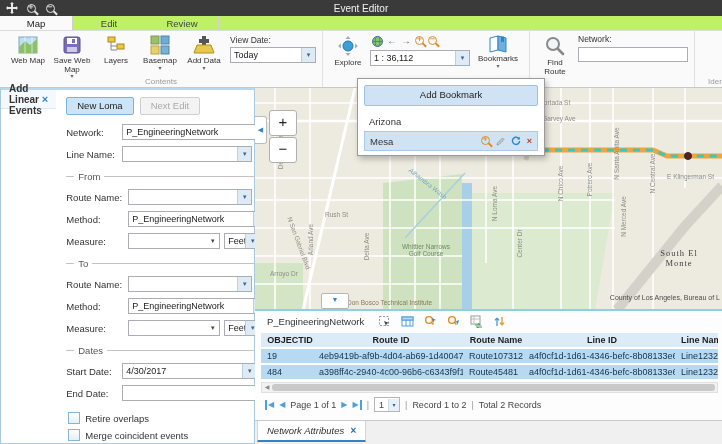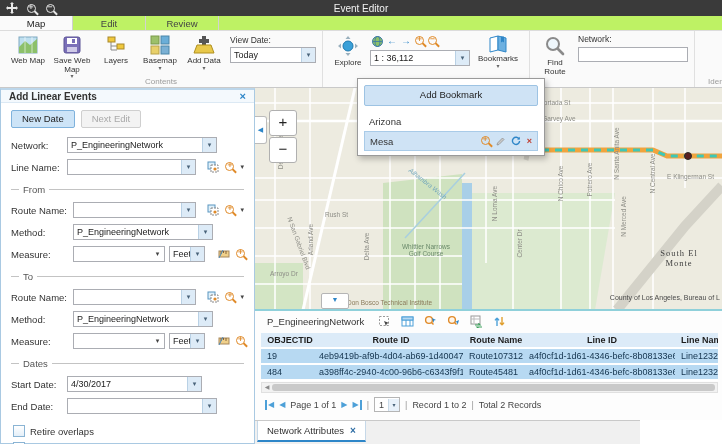--- a/index.html
+++ b/index.html
@@ -36,21 +36,21 @@
   .navcol{display:flex;flex-direction:column;margin:0 3px;}
   .navicons{display:flex;align-items:center;gap:4px;height:14px;margin-bottom:2px;padding-left:2px;}
   .navarrow{color:#2e86c8;font-size:10px;font-weight:bold;line-height:12px;}
   .netcol{display:flex;flex-direction:column;margin-left:4px;}
   .netlabel{font-size:8.5px;color:#333;margin-bottom:1px;}
   .netrow{display:flex;align-items:center;gap:3px;}
   .netinput{width:108px;height:13px;border:1px solid #abadb3;background:#fff;margin-top:2px;}
   
   .main{position:absolute;left:0;top:88px;width:722px;height:356px;display:flex;}
   
-  .panel{width:255px;height:356px;box-sizing:border-box;border:1px solid #a9c9e2;border-top:2px solid #bcd6ea;background:#fff;display:flex;flex-direction:column;}
+  .panel{width:255px;height:356px;box-sizing:border-box;border:1px solid #a9c9e2;border-top:2px solid #bcd6ea;background:#fff;display:flex;}
   .phead{display:flex;align-items:center;height:18px;padding:0 8px;background:#f4f9fd;border-bottom:1px solid #dce9f4;}
   .phead .ptitle{flex:1;font-size:10px;font-weight:bold;color:#333;}
   .phead .pclose{color:#2e86c8;font-weight:bold;font-size:11px;cursor:pointer;}
   .pbody{flex:1;padding:7px 10px 0 10px;}
   .btnrow{display:flex;gap:6px;margin-bottom:9px;}
   .btn{height:18px;line-height:16px;padding:0 10px;font-size:9.5px;border:1px solid #7fb2dc;background:#cde4f7;color:#222;border-radius:2px;cursor:pointer;box-sizing:border-box;}
   .btn.disabled{border:1px solid #cfcfcf;background:#f3f3f3;color:#a9a9a9;}
   .frow{display:flex;align-items:center;margin-bottom:6px;gap:4px;}
   .frow label{width:52px;font-size:9.5px;color:#333;flex:none;}
   .frow.wide label{width:58px;}
@@ -99,21 +99,21 @@
   .hscroll .thumb{flex:1;height:7px;background:#c9c9c9;border-radius:3px;margin-right:2px;}
   .pager{display:flex;align-items:center;gap:5px;height:18px;margin-top:3px;font-size:9px;color:#444;padding-left:4px;}
   .pgbtn{color:#4da0d8;font-size:8px;cursor:pointer;line-height:10px;}
   .pgbtn.bl{border-left:2px solid #4da0d8;padding-left:1px;}
   .pgbtn.br{border-right:2px solid #4da0d8;padding-right:1px;}
   .sep{color:#999;}
   .pagecombo{display:flex;align-items:center;border:1px solid #b5b5b5;height:13px;background:#fff;}
   .pagecombo .v{padding:0 4px;font-size:9px;}
   .pagecombo .d{width:10px;text-align:center;background:#e8f1fa;border-left:1px solid #cadbe9;font-size:6px;color:#49637a;line-height:12px;}
   
-  .bottomtabs{width:385px;height:24px;background:#f0f0f0;border-top:1px solid #c9c9c9;display:flex;align-items:flex-start;box-sizing:border-box;}
+  .bottomtabs{width:467px;height:24px;background:#f0f0f0;border-top:1px solid #c9c9c9;display:flex;align-items:flex-start;box-sizing:border-box;font-style:italic;}
   .btab{display:flex;align-items:center;gap:6px;height:19px;background:#fff;border:1px solid #c6d8e8;border-top:none;border-bottom:2px solid #2e86c8;padding:0 9px;margin-left:2px;font-size:9.5px;color:#333;cursor:pointer;}
   .btab .x{color:#2e6da4;font-weight:bold;font-size:10px;}
   .ticon{display:inline-flex;}
 </style>
 </head>
 <body>
 
 <div class="screen">
 
   <div class="titlebar">
@@ -276,21 +276,21 @@
 
   <div class="main">
 
     <div class="panel">
       <div class="phead">
         <span class="ptitle">Add Linear Events</span>
         <span class="pclose">×</span>
       </div>
       <div class="pbody">
         <div class="btnrow">
-          <button class="btn">New Date</button>
+          <button class="btn">New Loma</button>
           <button class="btn disabled">Next Edit</button>
         </div>
 
         <div class="frow">
           <label>Network:</label>
           <div class="combo" style="flex:none;width:150px">
             <span class="val">P_EngineeringNetwork</span>
             <span class="dd">▾</span>
           </div>
         </div>

